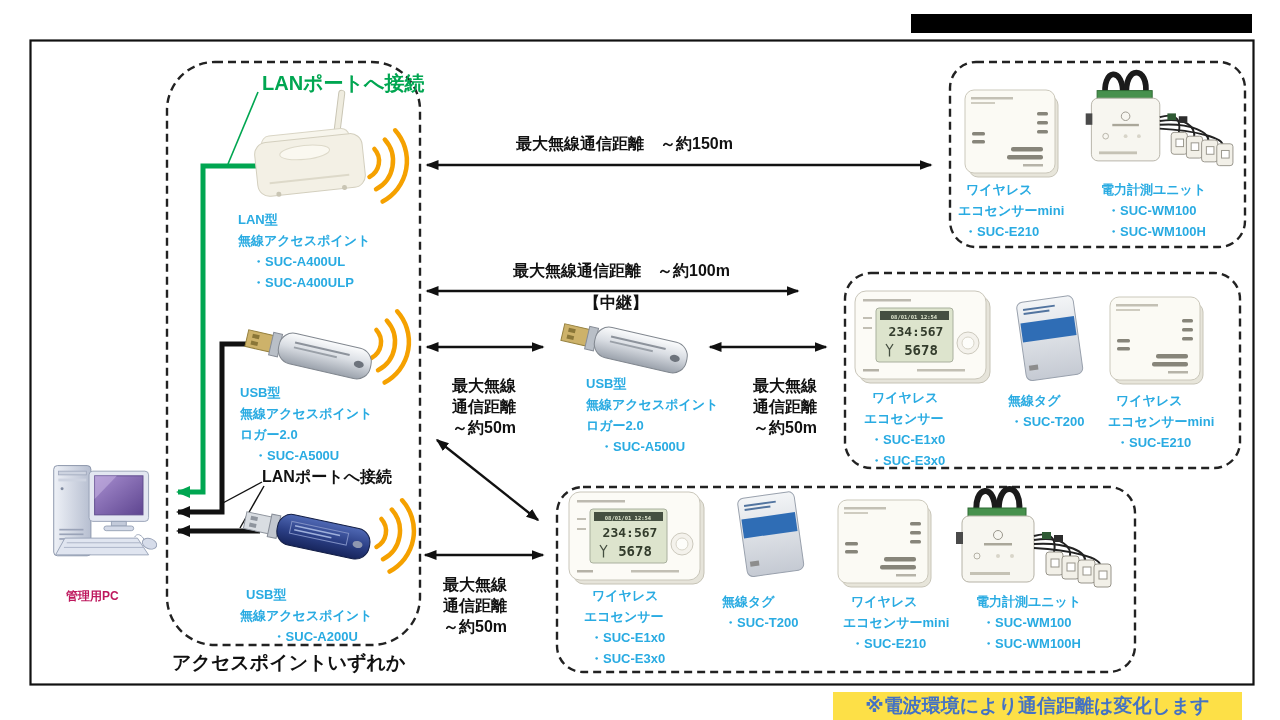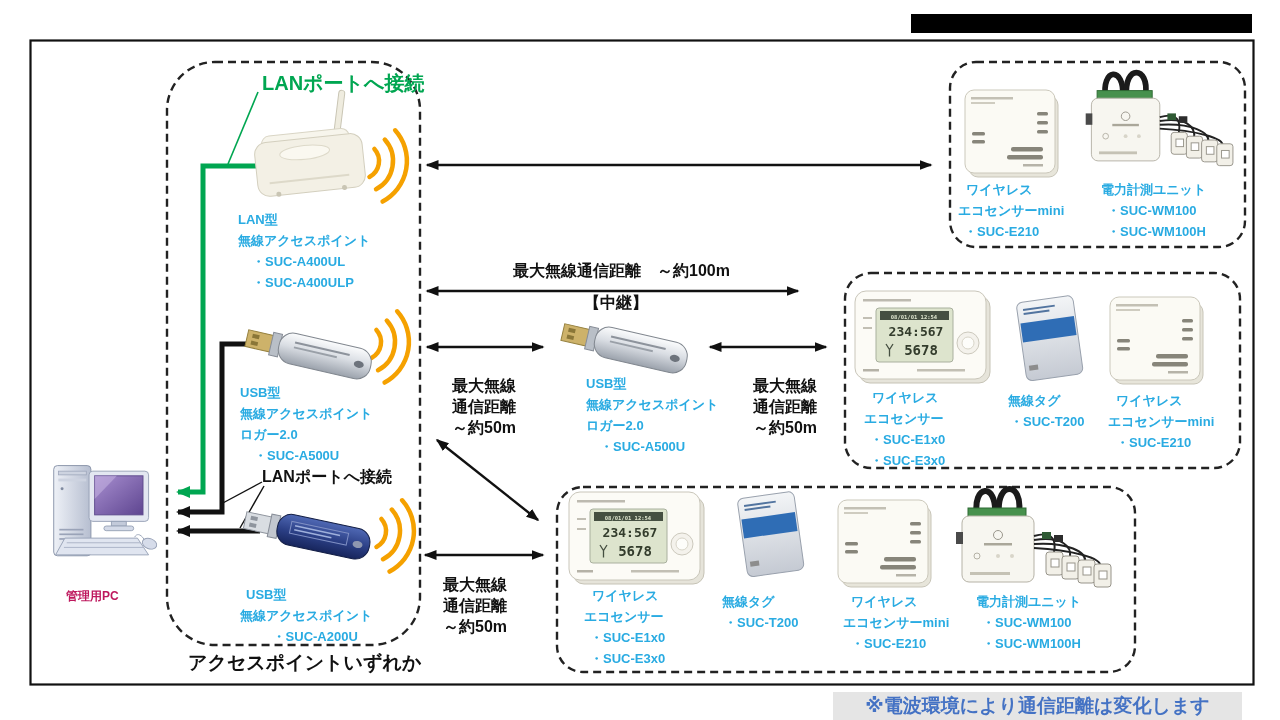--- a/index.html
+++ b/index.html
@@ -8,21 +8,21 @@
   svg.layer { position:absolute; left:0; top:0; }
   .lbl { position:absolute; font-weight:bold; white-space:nowrap; }
   .cyan { color:#29abe2; font-size:13px; line-height:21px; }
   .blk { color:#111; font-size:16px; line-height:21px; }
   .blk17 { color:#be185d; font-size:12px; }
   .cap { color:#111; font-size:19px; }
   .grn { color:#00a651; font-size:20px; }
   .i6 { padding-left:6px; } .i8 { padding-left:8px; }
   .i14 { padding-left:14px; } .i18 { padding-left:18px;text-align:center; }
   .topbar { position:absolute; left:911px; top:14px; width:341px; height:19px; background:#000; }
-  .footer { position:absolute; left:833px; top:692px; width:409px; height:28px; background:#e5e5e5;
+  .footer { position:absolute; left:833px; top:692px; width:409px; height:28px; background:#fde047;
             color:#4472c4; font-weight:bold; font-size:19px; line-height:28px; text-align:center; }
   .lcdHead { font-family:"DejaVu Sans Mono",monospace; font-size:5.5px; fill:#dde4cd; font-weight:bold; }
   .lcdNum  { font-family:"DejaVu Sans Mono",monospace; font-size:13px; fill:#333c2c; font-weight:bold; }
   .lcdNum2 { font-family:"DejaVu Sans Mono",monospace; font-size:14px; fill:#333c2c; font-weight:bold; }
 </style>
 </head>
 <body>
 
 <div id="stage">
 
@@ -266,23 +266,24 @@
   </div>
 
   <div class="lbl blk" style="left:262px;top:466px">LANポートへ接続</div>
 
   <div class="lbl cyan" style="left:240px;top:584px">
     <div class="i6">USB型</div>
     <div>無線アクセスポイント</div>
     <div class="i18">・SUC-A200U</div>
   </div>
 
-  <div class="lbl cap" style="left:188px;top:650px">アクセスポイントいずれか</div>
+  <div class="lbl cap" style="left:172px;top:650px">アクセスポイントいずれか</div>
   <div class="lbl blk17" style="left:66px;top:588px">管理用PC</div>
 
+  <div class="lbl blk" style="left:516px;top:133px">最大無線通信距離　～約150m</div>
   <div class="lbl blk" style="left:513px;top:260px">最大無線通信距離　～約100m</div>
   <div class="lbl blk" style="left:584px;top:292px">【中継】</div>
 
   <div class="lbl cyan" style="left:586px;top:373px">
     <div>USB型</div>
     <div>無線アクセスポイント</div>
     <div>ロガー2.0</div>
     <div class="i14">・SUC-A500U</div>
   </div>
 

